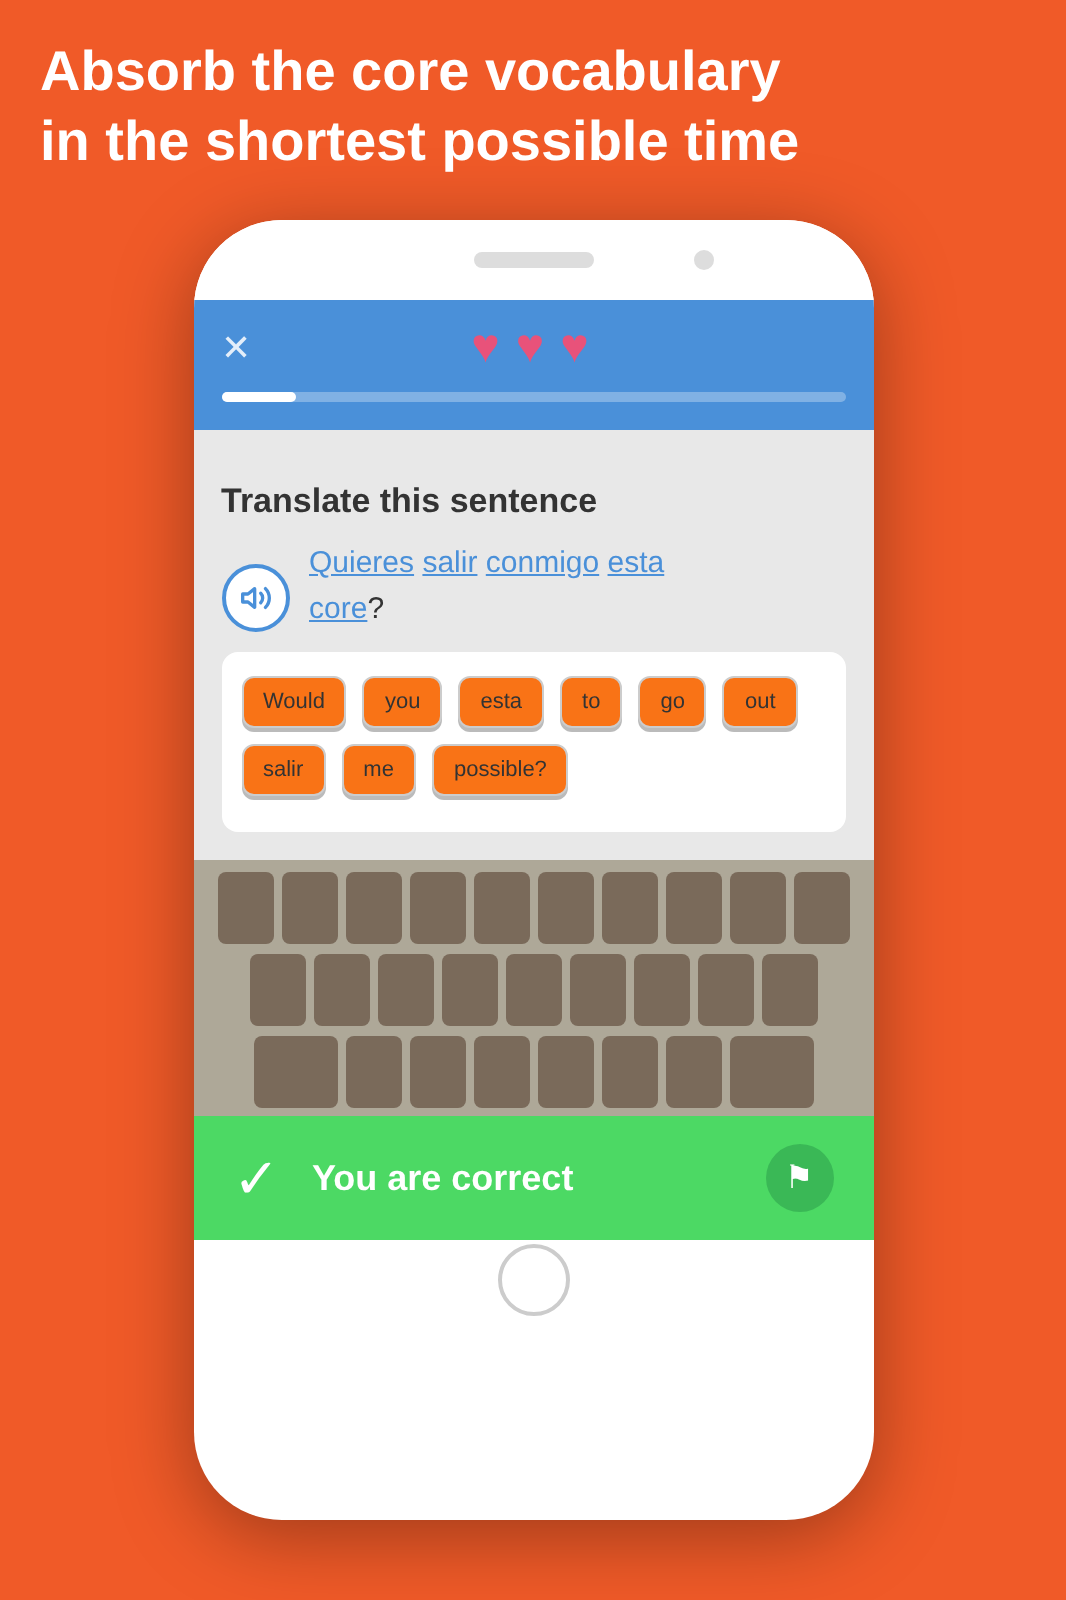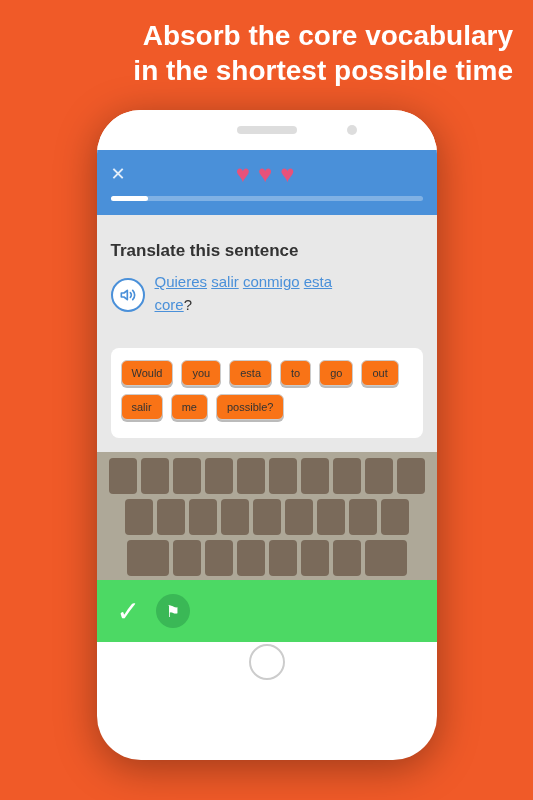--- a/index.html
+++ b/index.html
@@ -9,21 +9,21 @@
       background-color: #F05A28;
       font-family: -apple-system, 'Helvetica Neue', Arial, sans-serif;
       overflow: hidden;
       position: relative;
     }
 
     .headline {
       position: absolute;
       top: 18px;
       left: 0; right: 0;
-      text-align: right;
+      text-align: left;
       color: white;
       font-size: 28px;
       font-weight: 700;
       line-height: 1.25;
       padding: 0 20px;
       z-index: 10;
     }
 
     
     .phone-shell {
@@ -119,23 +119,23 @@
     .translate-label {
       font-size: 17px;
       font-weight: 600;
       color: #333;
       margin-bottom: 10px;
       margin-top: 12px;
     }
 
     .sentence-row {
       display: flex;
-      align-items: center;
+      align-items: flex-end;
       gap: 10px;
-      margin-bottom: 32px;
+      margin-bottom: 10px;
     }
 
     .speaker-btn {
       width: 34px;
       height: 34px;
       background: white;
       border: 2px solid #4A90D9;
       border-radius: 50%;
       display: flex;
       align-items: center;
@@ -350,20 +350,21 @@
       <div class="key"></div>
       <div class="key"></div>
       <div class="key"></div>
       <div class="key"></div>
       <div class="key key-wide"></div>
     </div>
   </div>
 
   <div class="bottom-bar">
     <div class="checkmark-icon">✓</div>
+    <div class="correct-text">You are correct</div>
     <div class="flag-btn">
       <span class="flag-icon">⚑</span>
     </div>
   </div>
 
   <div class="phone-bottom-bar">
     <div class="home-button"></div>
   </div>
 
 </div>

